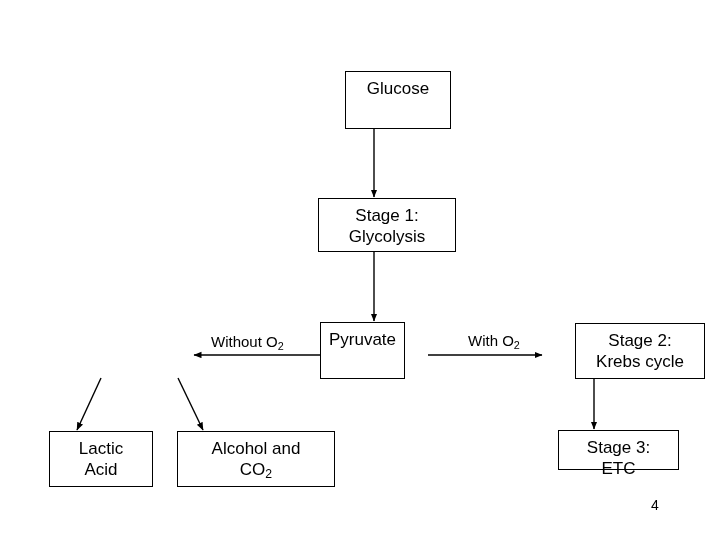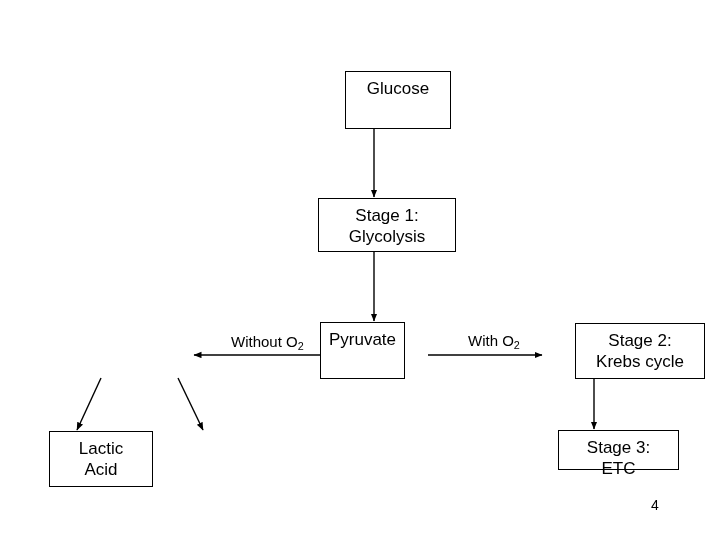--- a/index.html
+++ b/index.html
@@ -92,23 +92,25 @@
 
 
   <div class="node" style="left:320px; top:322px; width:85px; height:57px;">Pyruvate</div>
 
   <div class="node two-line" style="left:563px; top:323px; width:130px; height:56px;">Stage 2:
 Krebs cycle</div>
 
   <div class="node two-line" style="left:37px; top:431px; width:104px; height:56px;">Lactic
 Acid</div>
 
+  <div class="node two-line" style="left:165px; top:431px; width:158px; height:56px;"><span>Alcohol and
+CO</span><sub>2</sub></div>
 
   <div class="node two-line" style="left:546px; top:430px; width:121px; height:40px;">Stage 3:
 ETC</div>
 
-  <div class="edge-label" style="left:211px; top:333px;margin-left:20px;"><span>Without O</span><sub>2</sub></div>
+  <div class="edge-label" style="left:211px; top:333px;"><span>Without O</span><sub>2</sub></div>
 
   <div class="edge-label" style="left:468px; top:332px;"><span>With O</span><sub>2</sub></div>
 
   <div class="page-number" style="left:651px; top:497px;">4</div>
 
 </div>
 
 </body></html>

